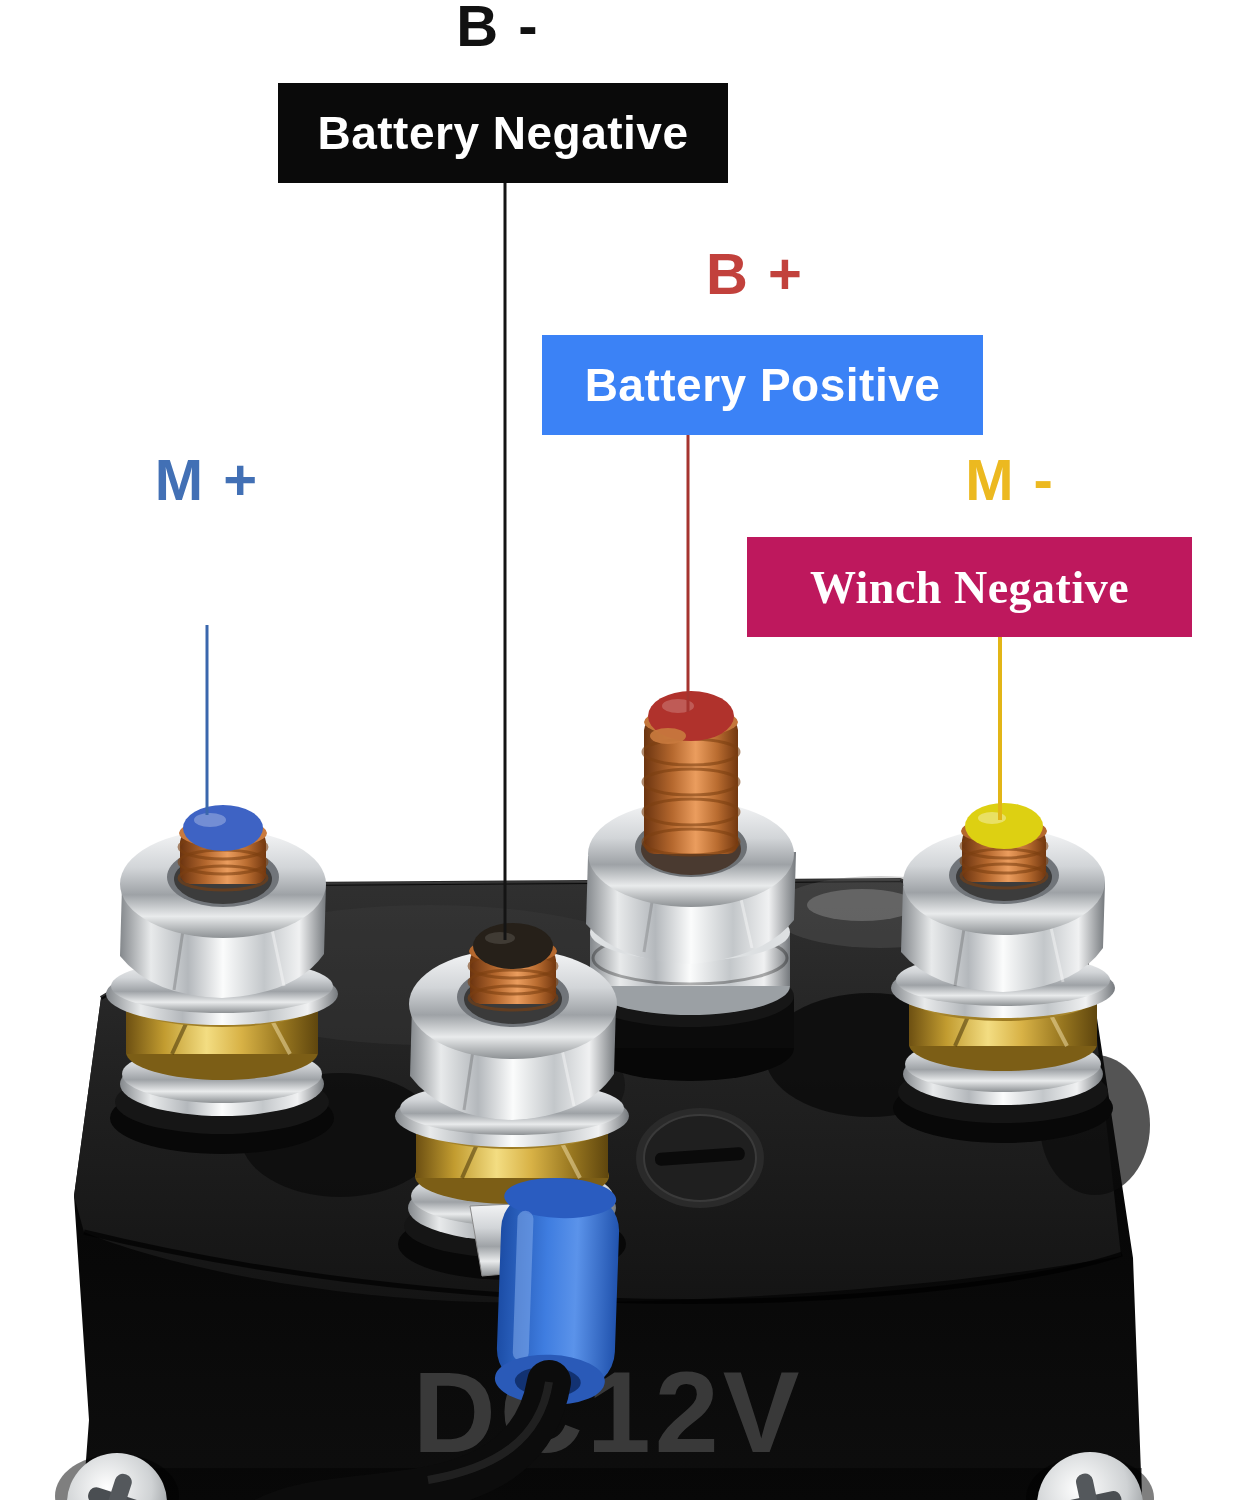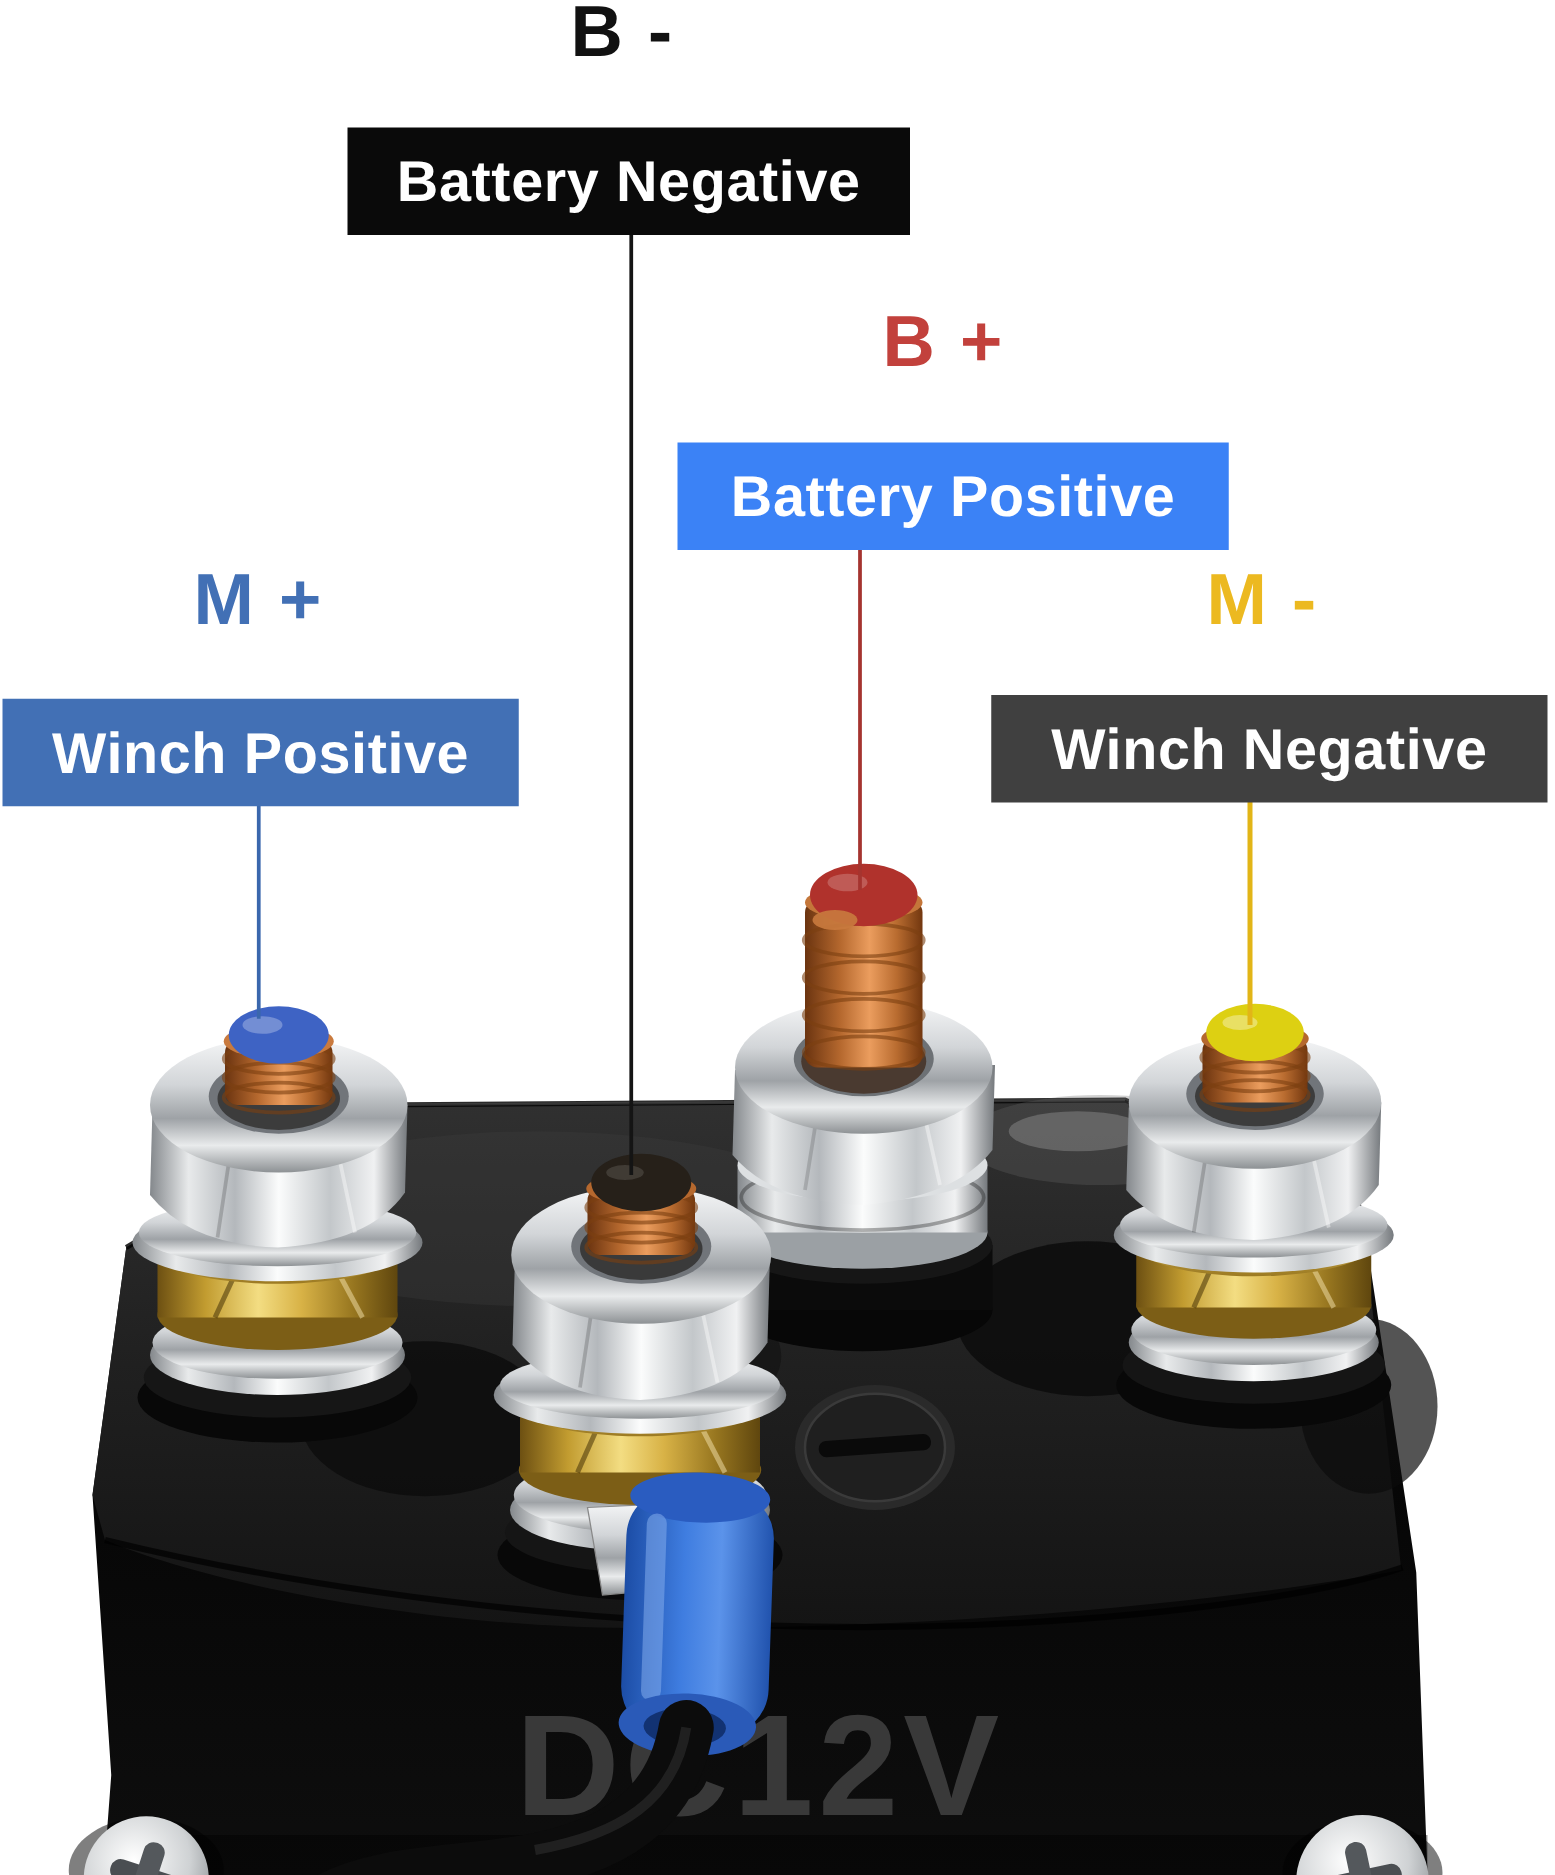--- a/index.html
+++ b/index.html
@@ -15,28 +15,27 @@
     position:absolute;
     font-weight:bold;
     font-size:58px;
     line-height:64px;
     text-align:center;
     letter-spacing:2px;
     white-space:pre;
   }
   .tag{
     position:absolute;
-    height:86px;
+    height:100px;
     display:flex;align-items:center;justify-content:center;
     color:#ffffff;
     font-weight:bold;
     font-size:46px;
     letter-spacing:0.5px;
     white-space:nowrap;
-    margin-top:19px;
   }
 </style>
 </head>
 <body>
 
 <div class="stage">
 
   <svg width="1244" height="1500" viewBox="0 0 1244 1500">
     <defs>
       <linearGradient id="chromeV" x1="0" y1="0" x2="0" y2="1">
@@ -269,19 +268,18 @@
   <div class="code" style="left: 398px; top: -6px; width: 200px; color: rgb(17, 17, 17);">B -</div>
 
   <div class="tag" style="left: 278px; top: 83px; width: 450px; background: rgb(10, 10, 10);">Battery Negative</div>
 
   <div class="code" style="left: 655px; top: 242px; width: 200px; color: rgb(194, 65, 60);">B +</div>
 
   <div class="tag" style="left: 542px; top: 335px; width: 441px; background: #3b82f6;">Battery Positive</div>
 
   <div class="code" style="left: 107px; top: 448px; width: 200px; color: rgb(66, 112, 181);">M +</div>
 
-  <div class="tag" style="left: 2px; top: 540px; width: 413px; background: rgb(66, 112, 181);">Winch Positive</div>
 
   <div class="code" style="left: 910px; top: 448px; width: 200px; color: rgb(236, 185, 32);">M -</div>
 
-  <div class="tag" style="left: 793px; top: 537px; width: 445px; background: #404040;">Winch Negative</div>
+  <div class="tag" style="left: 747px; top: 537px; width: 445px; background: #be185d; font-family: Liberation Serif, serif;">Winch Negative</div>
 
 </div>
 
 </body></html>

